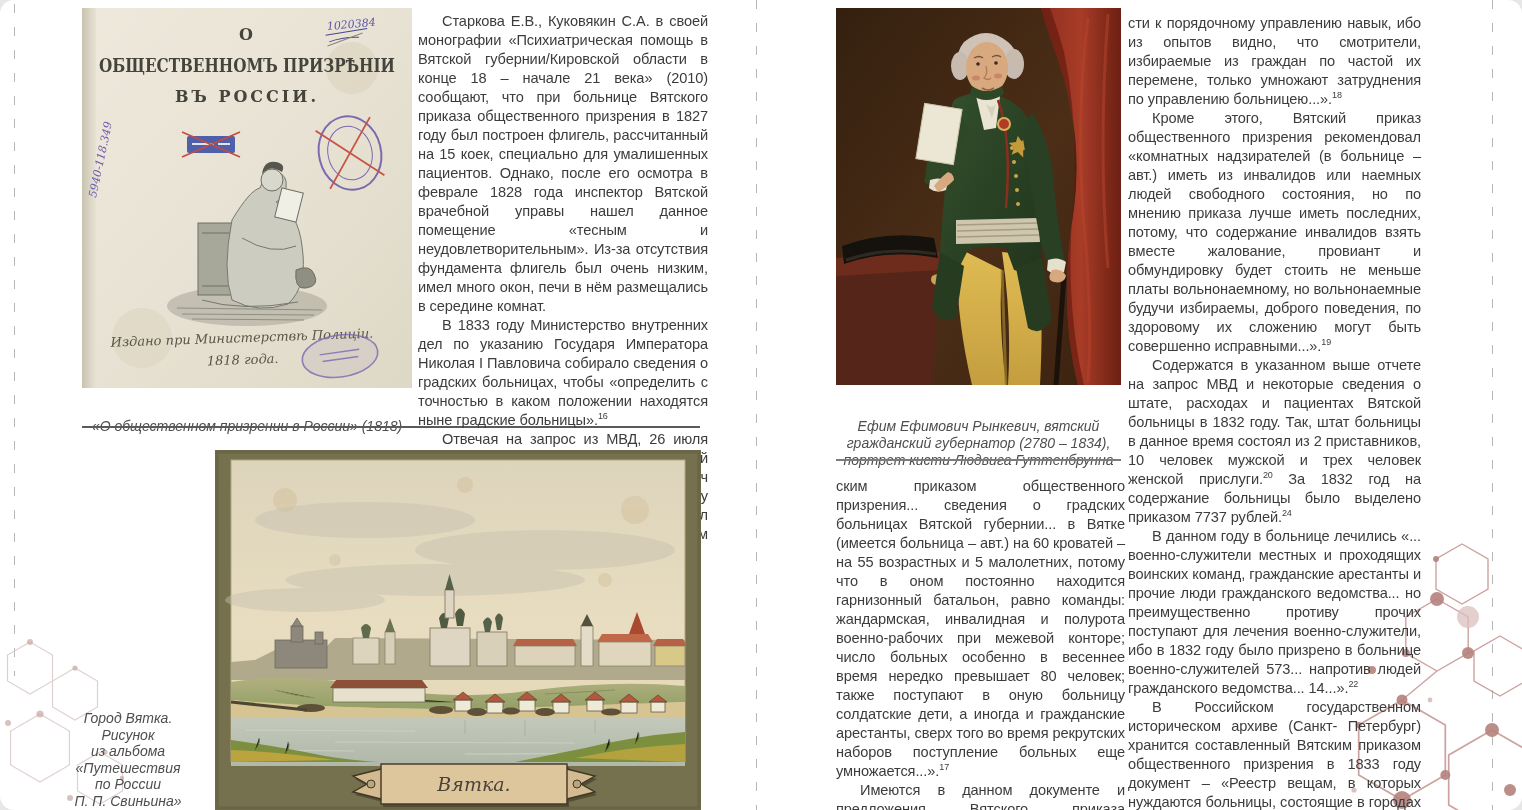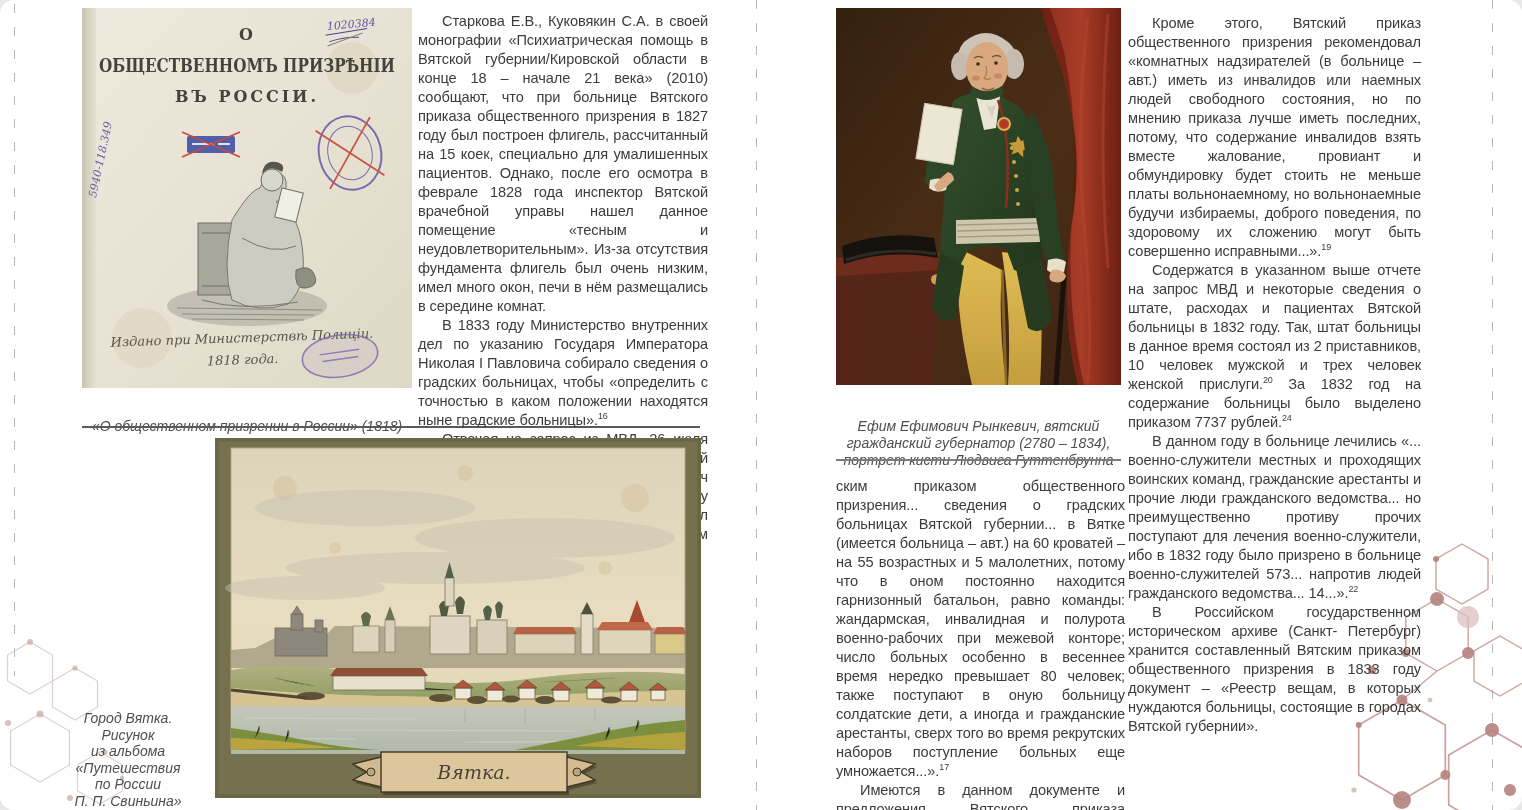--- a/index.html
+++ b/index.html
@@ -160,21 +160,21 @@
   <div class="caption center" style="left:82px;top:396px;width:330px;">«О общественном призрении в России» (1818)</div>
 
   <div class="rule" style="left:82px;top:426px;width:618px;background:#5a5a5a;"></div>
 
   <div class="col" style="left:418px;top:12px;width:290px;height:396px;">
       <p>Старкова Е.В., Куковякин С.А. в своей монографии «Психиатрическая помощь в Вятской губернии/Кировской области в конце 18 – начале 21 века» (2010) сообщают, что при больнице Вятского приказа общественного призрения в 1827 году был построен флигель, рассчитанный на 15 коек, специально для умалишенных пациентов. Однако, после его осмотра в феврале 1828 года инспектор Вятской врачебной управы нашел данное помещение «тесным и неудовлетворительным». Из-за отсутствия фундамента флигель был очень низким, имел много окон, печи в нём размещались в середине комнат.</p>
       <p>В 1833 году Министерство внутренних дел по указанию Государя Императора Николая I Павловича собирало сведения о градских больницах, чтобы «определить с точностью в каком положении находятся ныне градские больницы».<sup>16</sup></p>
       <p>Отвечая на запрос из МВД, 26 июля указанного года вятский гражданский губернатор Ефим Ефимович Рынкевич докладывал Его Превосходительству господину министру внутренних дел следующее: «...имею честь при сем представить собранные Вят-</p>
     </div>
 
-  <div class="fig" style="left:215px;top:438px;">
+  <div class="fig" style="left:215px;top:450px;">
     <svg width="486" height="360" viewBox="0 0 486 360">
       <defs>
         <linearGradient id="sky" x1="0" y1="0" x2="0" y2="1">
           <stop offset="0" stop-color="#ddd4bc"></stop>
             <stop offset="0.55" stop-color="#e8ddc0"></stop>
             <stop offset="1" stop-color="#e3d6b4"></stop>
         </linearGradient>
         <linearGradient id="hill" x1="0" y1="0" x2="0" y2="1">
           <stop offset="0" stop-color="#b2b080"></stop>
             <stop offset="1" stop-color="#93a066"></stop>
@@ -431,19 +431,20 @@
 портрет кисти Людвига Гуттенбрунна</div>
 
   <div class="rule" style="left:836px;top:459px;width:285px;background:#7c7c7c;"></div>
 
   <div class="col" style="left:836px;top:477px;width:289px;height:330px;">
       <p class="noindent">ским приказом общественного призрения... сведения о градских больницах Вятской губернии... в Вятке (имеется больница – авт.) на 60 кроватей – на 55 возрастных и 5 малолетних, потому что в оном постоянно находится гарнизонный батальон, равно команды: жандармская, инвалидная и полурота военно-рабочих при межевой конторе; число больных особенно в весеннее время нередко превышает 80 человек; также поступают в оную больницу солдатские дети, а иногда и гражданские арестанты, сверх того во время рекрутских наборов поступление больных еще умножается...».<sup>17</sup></p>
       <p>Имеются в данном документе и предложения Вятского приказа общественного призрения по совершенствованию работы Вятской больницы: «...смотритель больницы должен быть из отставных военных или гражданских чиновников, который бы находясь постоянно при больнице, мог приобре-</p>
     </div>
 
   <div class="col" style="left:1128px;top:14px;width:293px;height:780px;">
+      <p class="noindent">сти к порядочному управлению навык, ибо из опытов видно, что смотрители, избираемые из граждан по частой их перемене, только умножают затруднения по управлению больницею...».<sup>18</sup></p>
       <p>Кроме этого, Вятский приказ общественного призрения рекомендовал «комнатных надзирателей (в больнице – авт.) иметь из инвалидов или наемных людей свободного состояния, но по мнению приказа лучше иметь последних, потому, что содержание инвалидов взять вместе жалование, провиант и обмундировку будет стоить не меньше платы вольнонаемному, но вольнонаемные будучи избираемы, доброго поведения, по здоровому их сложению могут быть совершенно исправными...».<sup>19</sup></p>
       <p>Содержатся в указанном выше отчете на запрос МВД и некоторые сведения о штате, расходах и пациентах Вятской больницы в 1832 году. Так, штат больницы в данное время состоял из 2 приставников, 10 человек мужской и трех человек женской прислуги.<sup>20</sup> За 1832 год на содержание больницы было выделено приказом 7737 рублей.<sup>24</sup></p>
       <p>В данном году в больнице лечились «... военно-служители местных и проходящих воинских команд, гражданские арестанты и прочие люди гражданского ведомства... но преимущественно противу прочих поступают для лечения военно-служители, ибо в 1832 году было призрено в больнице военно-служителей 573... напротив людей гражданского ведомства... 14...».<sup>22</sup></p>
       <p>В Российском государственном историческом архиве (Санкт- Петербург) хранится составленный Вятским приказом общественного призрения в 1833 году документ – «Реестр вещам, в которых нуждаются больницы, состоящие в городах Вятской губернии».</p>
     </div>
 
 </div>
 
 </body></html>

